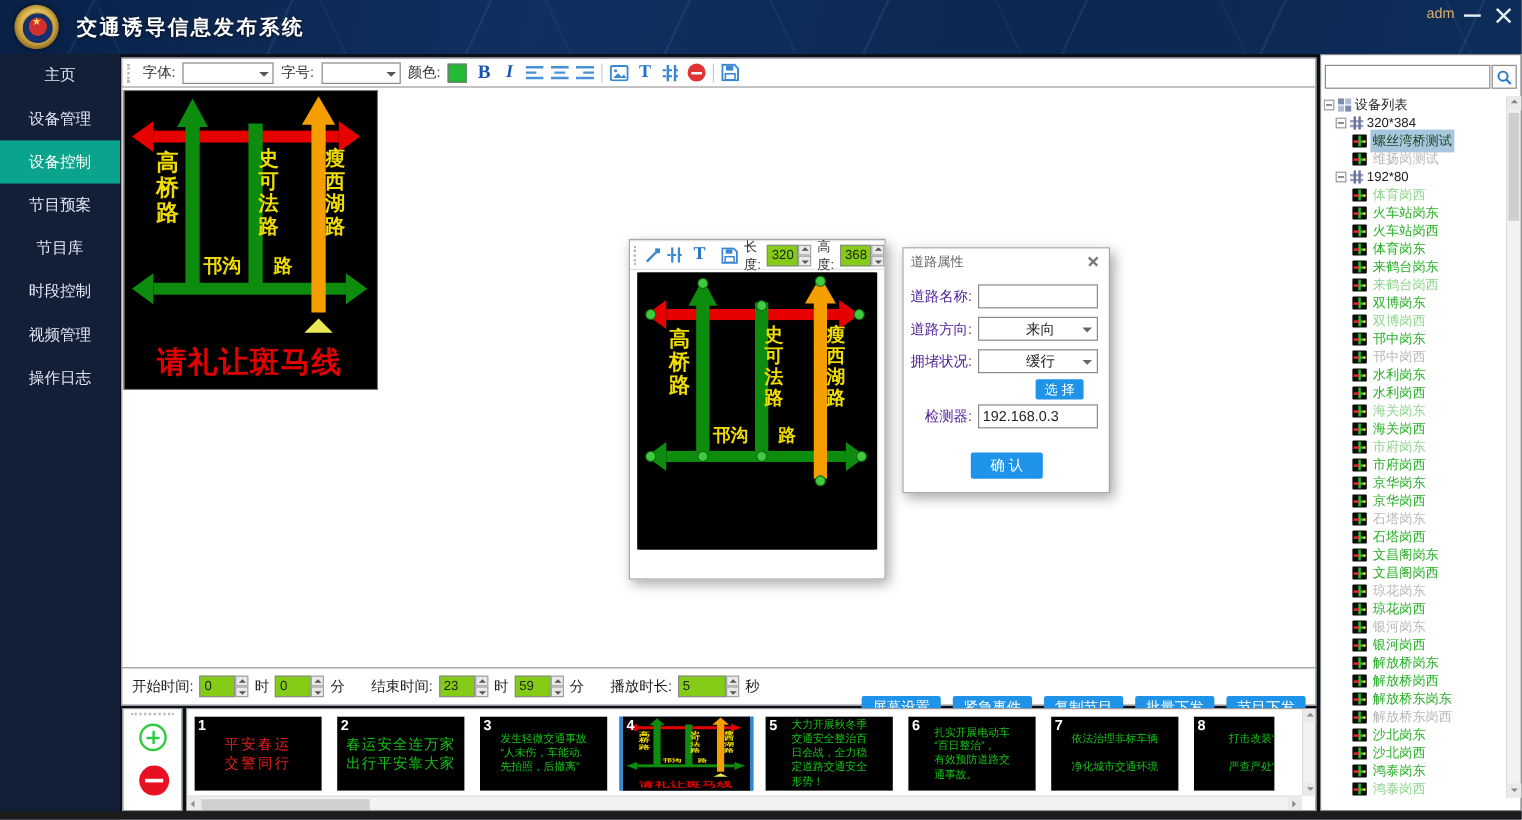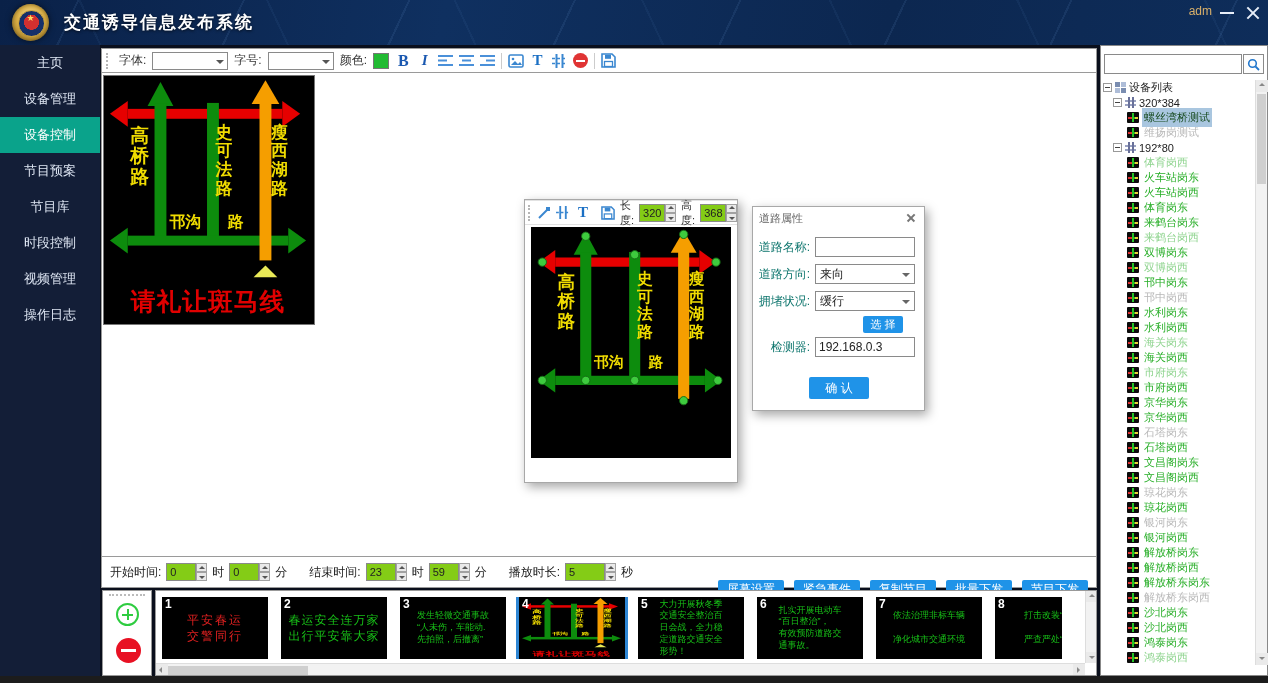--- a/index.html
+++ b/index.html
@@ -74,25 +74,25 @@
   .spin .spin-btns { width:11px; display:flex; flex-direction:column; }
   .spin .sb { flex:1; background:#e9e9e9; border:1px solid #a2a2a2; position:relative; }
   .spin .sb::before{ content:""; position:absolute; left:2px; width:0; height:0; border:3px solid transparent; }
   .spin .sb.up::before{ top:1.5px; border-bottom-color:#555; border-top:none; }
   .spin .sb.dn::before{ top:3px; border-top-color:#555; border-bottom:none; }
   .rn-canvas { margin:2px auto 0; width:200px; height:231px; background:#000; }
 
   
   .dlg-props { left:752px; top:206px; width:173px; height:205px; }
   .pr-row { position:absolute; left:0; width:100%; height:20px; }
-  .pr-label { position:absolute; right:114px; font-size:12px; color:#0f766e; line-height:20px; white-space:nowrap; }
+  .pr-label { position:absolute; right:114px; font-size:12px; color:#4c1d95; line-height:20px; white-space:nowrap; }
   .pr-field { position:absolute; left:62px; width:100px; height:20px; border:1px solid #8a8a8a; background:#fff;
     font-size:12px; color:#222; }
   input.pr-field { padding:0 3px; font-family:"Liberation Sans",sans-serif; }
-  .pr-select { display:flex; align-items:center; padding-left:4px; position:relative; }
+  .pr-select { display:flex; align-items:center; padding-left:4px; position:relative;justify-content:center; }
   .pr-select .caret { position:absolute; right:4px; top:8px; width:0; height:0; border:4px solid transparent; border-top-color:#666; }
   .blue-btn { background:#1f93e8; color:#fff; border:none; font-size:12px; border-radius:2px; cursor:pointer;
     font-family:"Liberation Sans",sans-serif; }
   .pr-select-btn { position:absolute; left:110px; width:40px; height:17px; font-size:11px; }
   .pr-confirm { position:absolute; left:56px; width:60px; height:22px; }
 
   
   .timebar { position:absolute; left:101px; top:556px; width:996px; height:32px; background:#fff;
     border:1px solid #9a9a9a; display:flex; align-items:center; gap:5px; padding:0 8px; }
   .time-label { font-size:12px; color:#222; }

